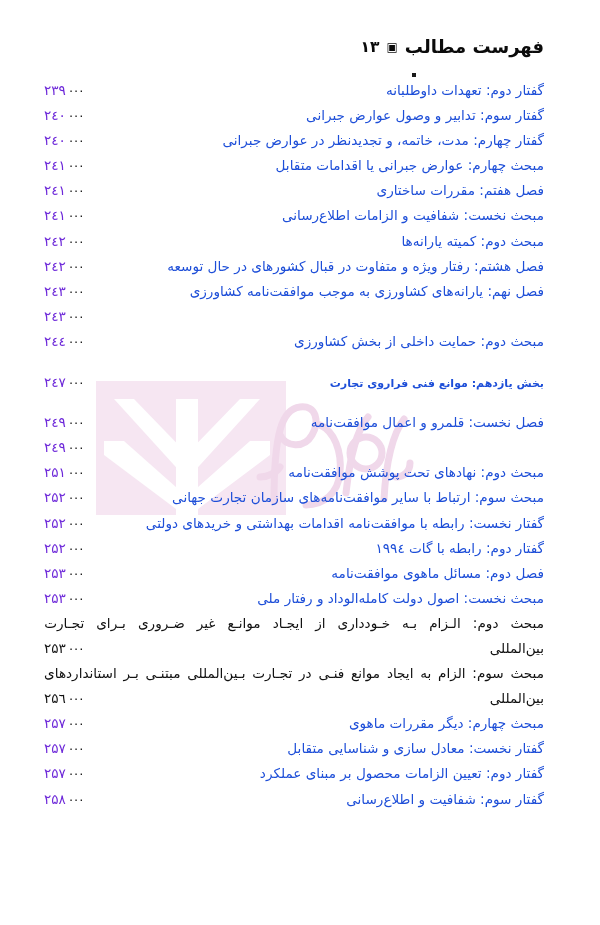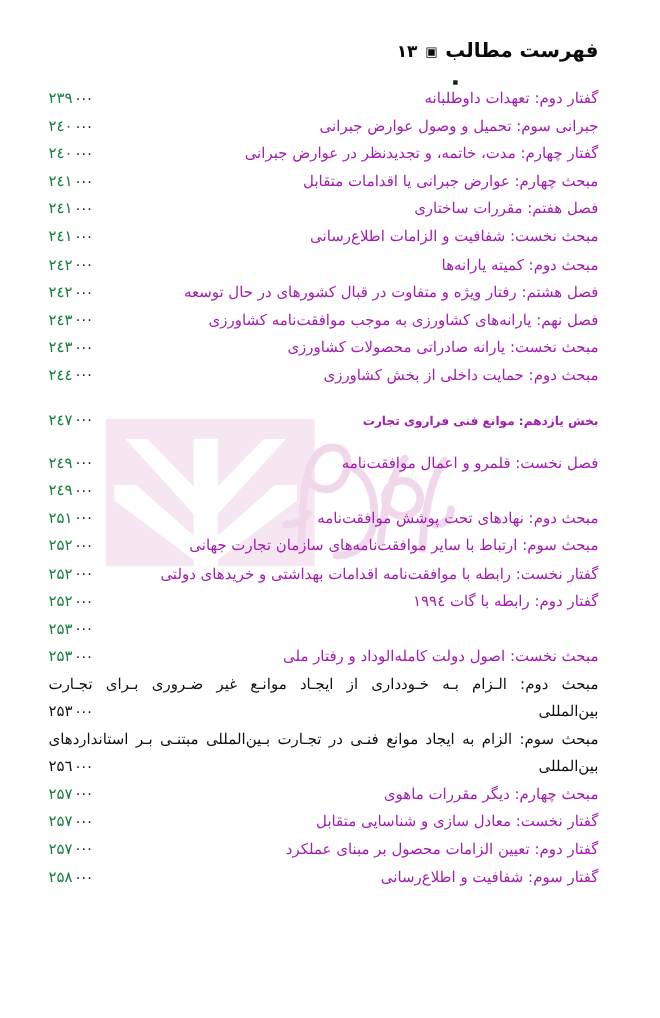--- a/index.html
+++ b/index.html
@@ -115,41 +115,41 @@
     flex-direction: row;
     align-items: baseline;
     width: 100%;
     font-size: 13.6px;
     line-height: 25.1px;
     white-space: nowrap;
   }
   .row .label {
     flex: 0 0 auto;
     font-size: 13.6px;
-    color: #a21caf;
+    color: #1d4ed8;
   }
   .row .leader {
     flex: 1 1 auto;
     min-width: 18px;
     overflow: hidden;
     margin: 0 3px 0 3px;
     position: relative;
     top: -3px;
     height: 1em;
     line-height: 1em;
     letter-spacing: 1.05px;
     font-size: 13px;
     color: #1a1a1a;
     direction: ltr;
     text-align: left;
   }
   .row .pageno {
     flex: 0 0 auto;
     font-size: 13.6px;
-    color: #15803d;
+    color: #6d28d9;
     direction: rtl;
     unicode-bidi: isolate;
   }
 
   
   .entry.lvl-gof .row .label { padding-right: 0px; }
 
   
   .entry.part .row .label {
     font-weight: bold;
@@ -248,21 +248,21 @@
     <div class="entry lvl-gof">
       <div class="row">
         <span class="label">گفتار دوم: تعهدات داوطلبانه</span>
         <span class="leader">...</span>
         <span class="pageno">۲۳۹</span>
       </div>
     </div>
 
     <div class="entry lvl-gof">
       <div class="row">
-        <span class="label">جبرانی سوم: تحمیل و وصول عوارض جبرانی</span>
+        <span class="label">گفتار سوم: تدابیر و وصول عوارض جبرانی</span>
         <span class="leader">...</span>
         <span class="pageno">۲٤۰</span>
       </div>
     </div>
 
     <div class="entry lvl-gof">
       <div class="row">
         <span class="label">گفتار چهارم: مدت، خاتمه، و تجدیدنظر در عوارض جبرانی</span>
         <span class="leader">...</span>
         <span class="pageno">۲٤۰</span>
@@ -312,21 +312,20 @@
     <div class="entry">
       <div class="row">
         <span class="label">فصل نهم: یارانه‌های کشاورزی به موجب موافقت‌نامه کشاورزی</span>
         <span class="leader">...</span>
         <span class="pageno">۲٤۳</span>
       </div>
     </div>
 
     <div class="entry">
       <div class="row">
-        <span class="label">مبحث نخست: یارانه صادراتی محصولات کشاورزی</span>
         <span class="leader">...</span>
         <span class="pageno">۲٤۳</span>
       </div>
     </div>
 
     <div class="entry">
       <div class="row">
         <span class="label">مبحث دوم: حمایت داخلی از بخش کشاورزی</span>
         <span class="leader">...</span>
         <span class="pageno">۲٤٤</span>
@@ -383,20 +382,21 @@
     <div class="entry lvl-gof">
       <div class="row">
         <span class="label">گفتار دوم: رابطه با گات ۱۹۹٤</span>
         <span class="leader">...</span>
         <span class="pageno">۲۵۲</span>
       </div>
     </div>
 
     <div class="entry">
       <div class="row">
+        <span class="label">فصل دوم: مسائل ماهوی موافقت‌نامه</span>
         <span class="leader">...</span>
         <span class="pageno">۲۵۳</span>
       </div>
     </div>
 
     <div class="entry">
       <div class="row">
         <span class="label">مبحث نخست: اصول دولت کامله‌الوداد و رفتار ملی</span>
         <span class="leader">...</span>
         <span class="pageno">۲۵۳</span>

